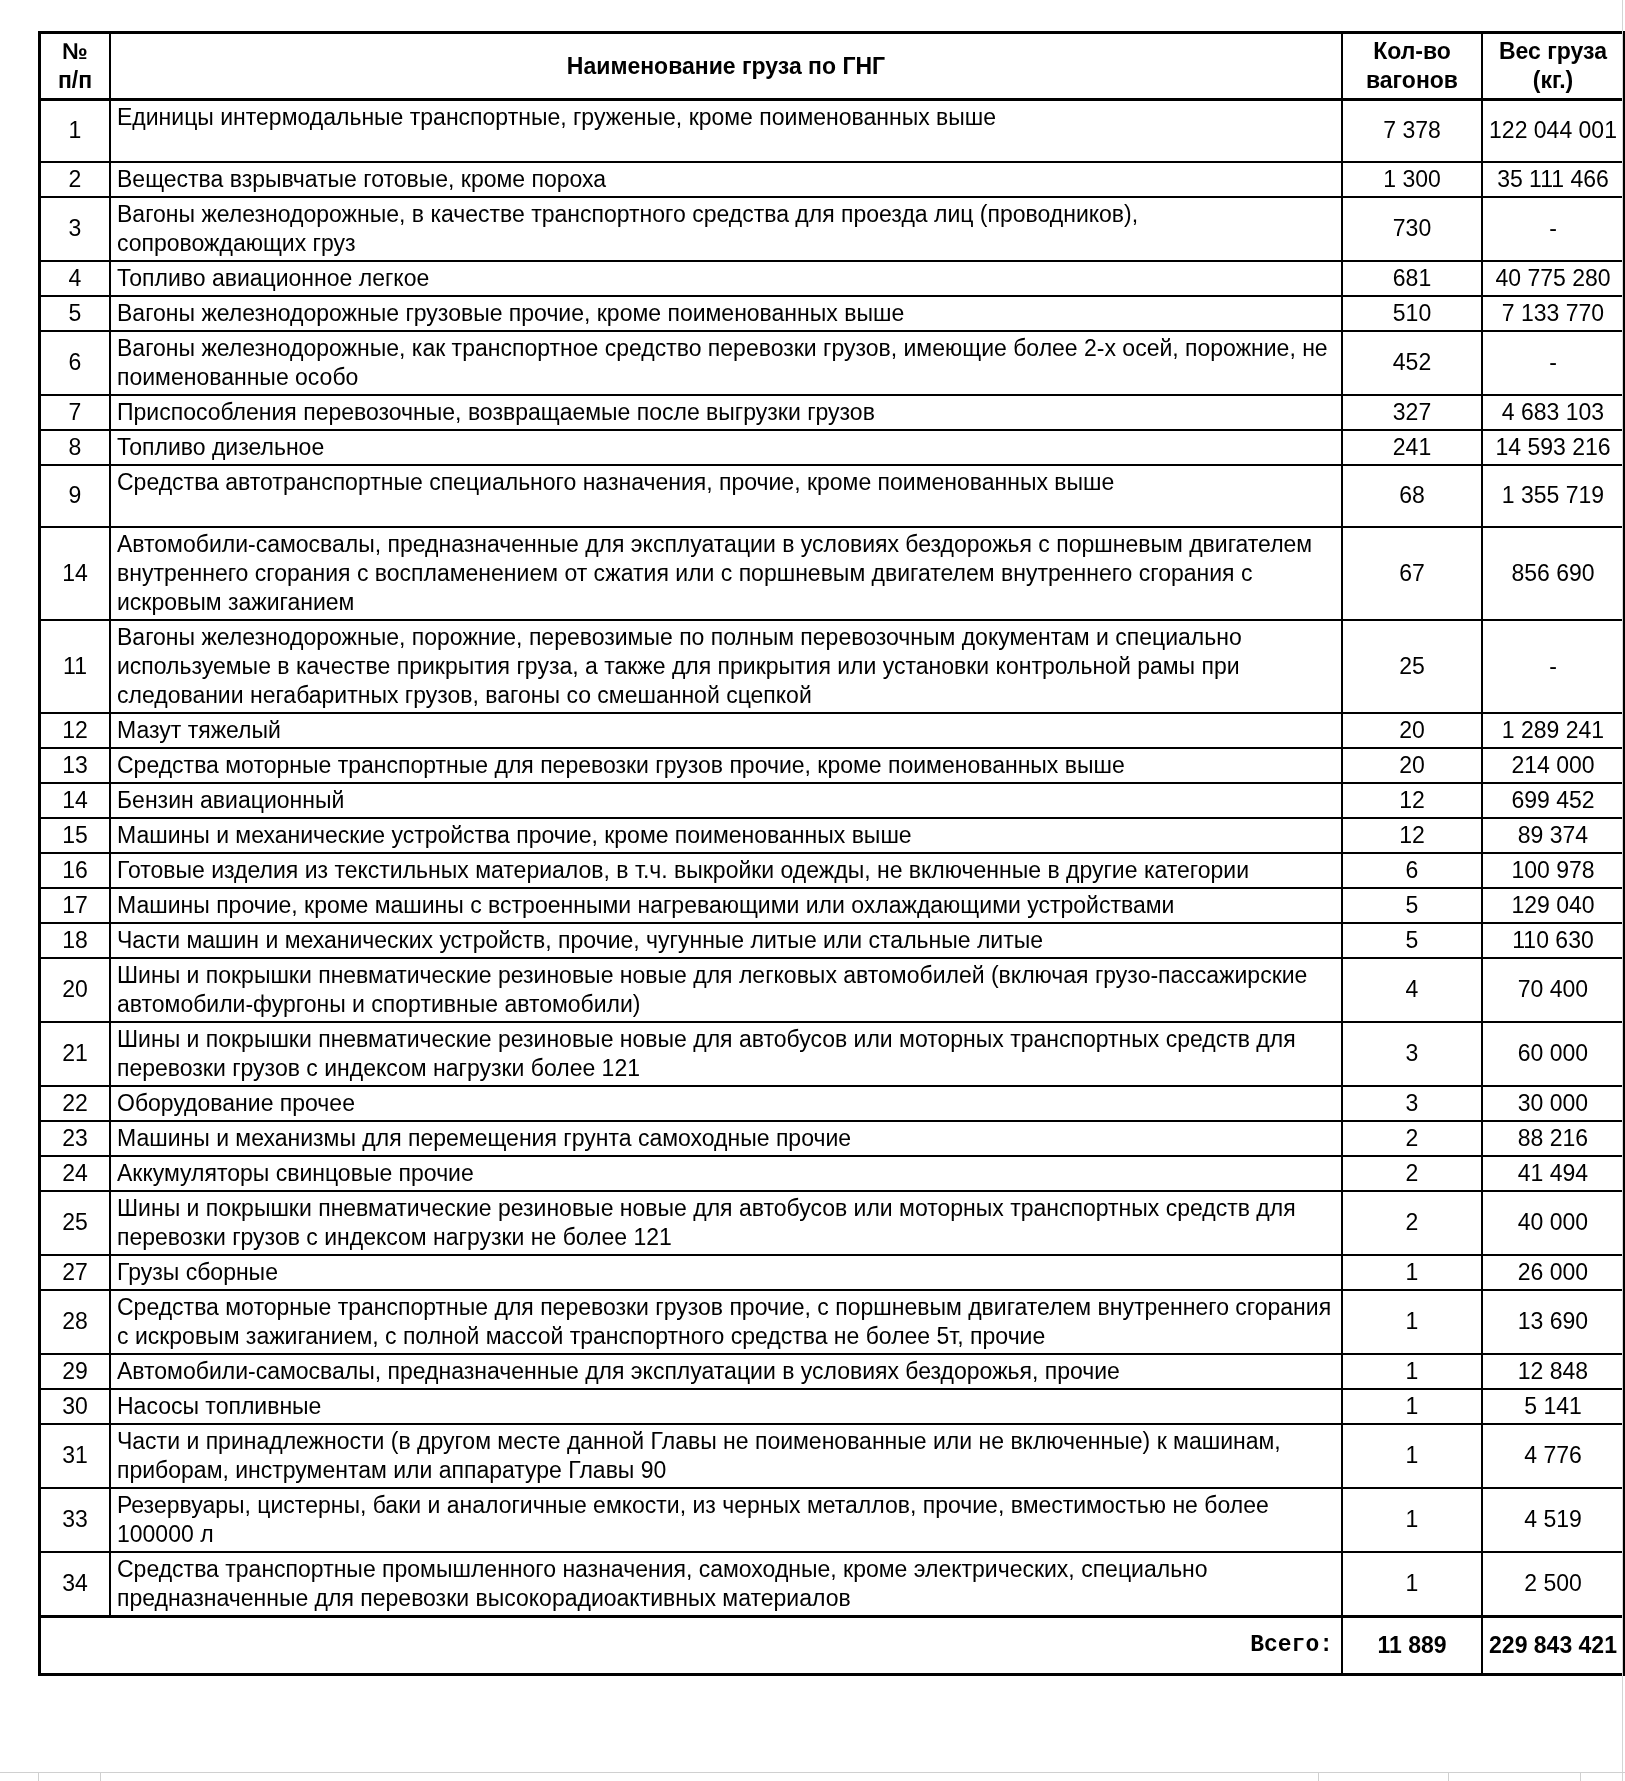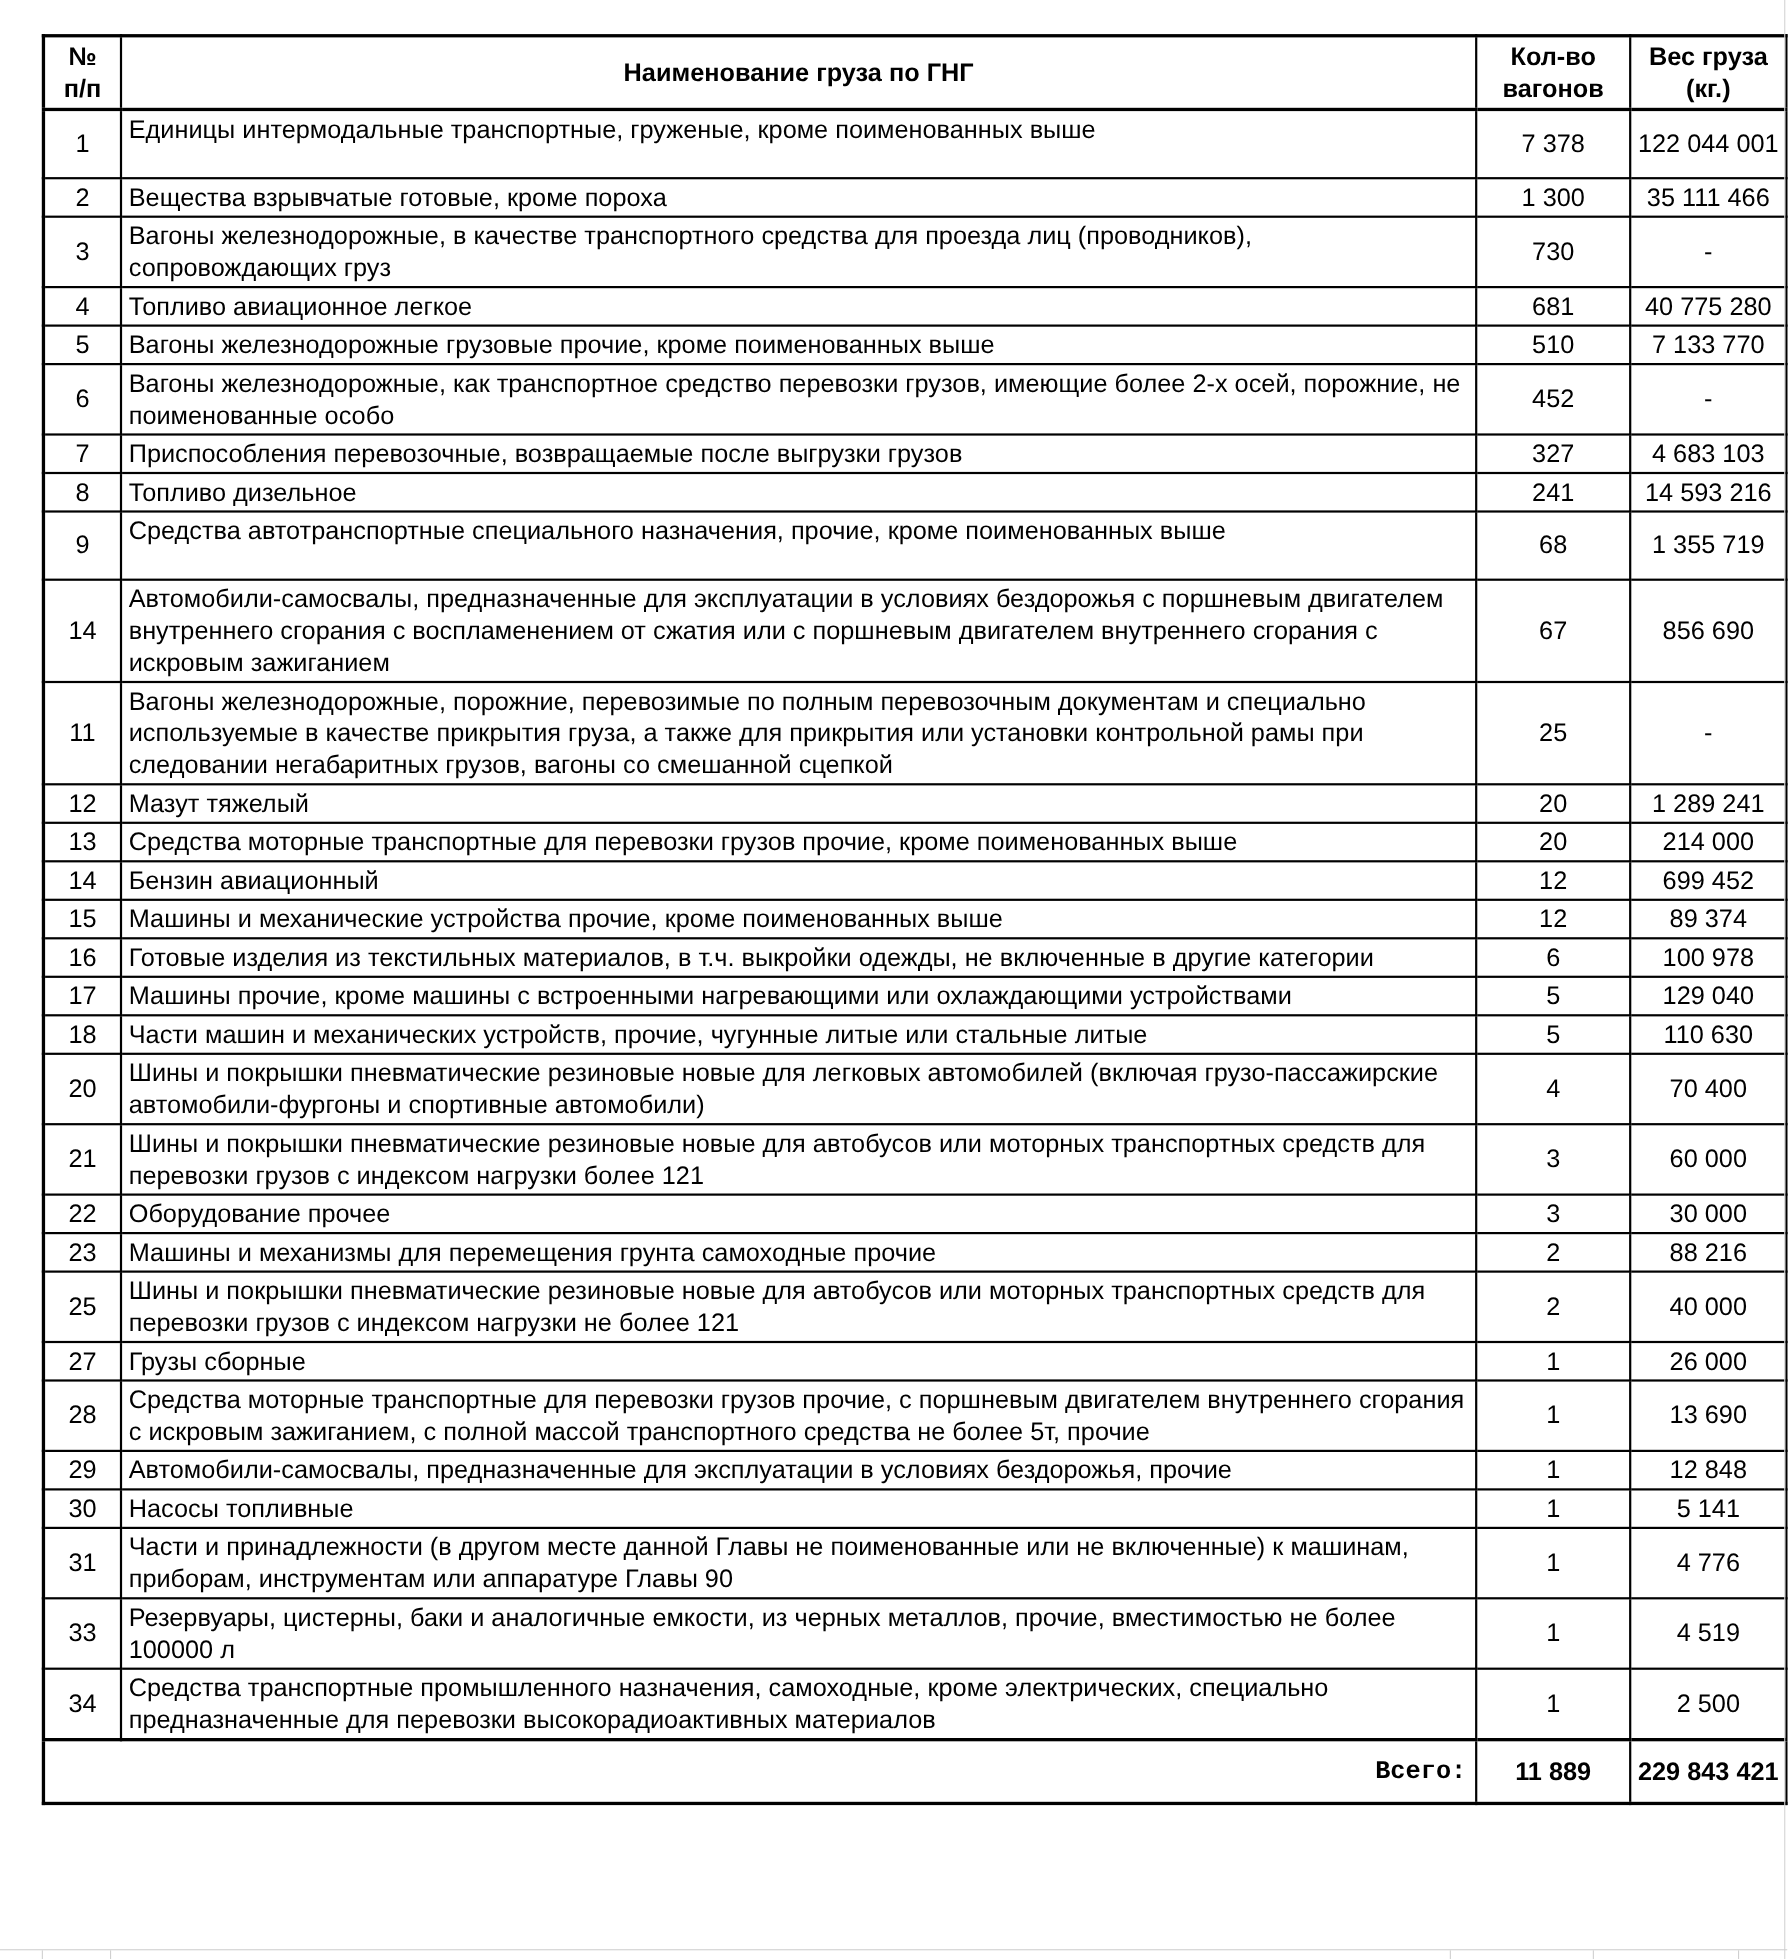--- a/index.html
+++ b/index.html
@@ -230,20 +230,26 @@
           <td class="col-name">Оборудование прочее</td>
           <td class="col-wagons">3</td>
           <td class="col-weight">30 000</td>
         </tr>
         <tr style="height: 34px;">
           <td class="col-num">23</td>
           <td class="col-name">Машины и механизмы для перемещения грунта самоходные прочие</td>
           <td class="col-wagons">2</td>
           <td class="col-weight">88 216</td>
         </tr>
+        <tr style="height: 34px;">
+          <td class="col-num">24</td>
+          <td class="col-name">Аккумуляторы свинцовые прочие</td>
+          <td class="col-wagons">2</td>
+          <td class="col-weight">41 494</td>
+        </tr>
         <tr style="height: 63px;">
           <td class="col-num">25</td>
           <td class="col-name">Шины и покрышки пневматические резиновые новые для автобусов или моторных транспортных средств для перевозки грузов с индексом нагрузки не более 121</td>
           <td class="col-wagons">2</td>
           <td class="col-weight">40 000</td>
         </tr>
         <tr style="height: 34px;">
           <td class="col-num">27</td>
           <td class="col-name">Грузы сборные</td>
           <td class="col-wagons">1</td>

